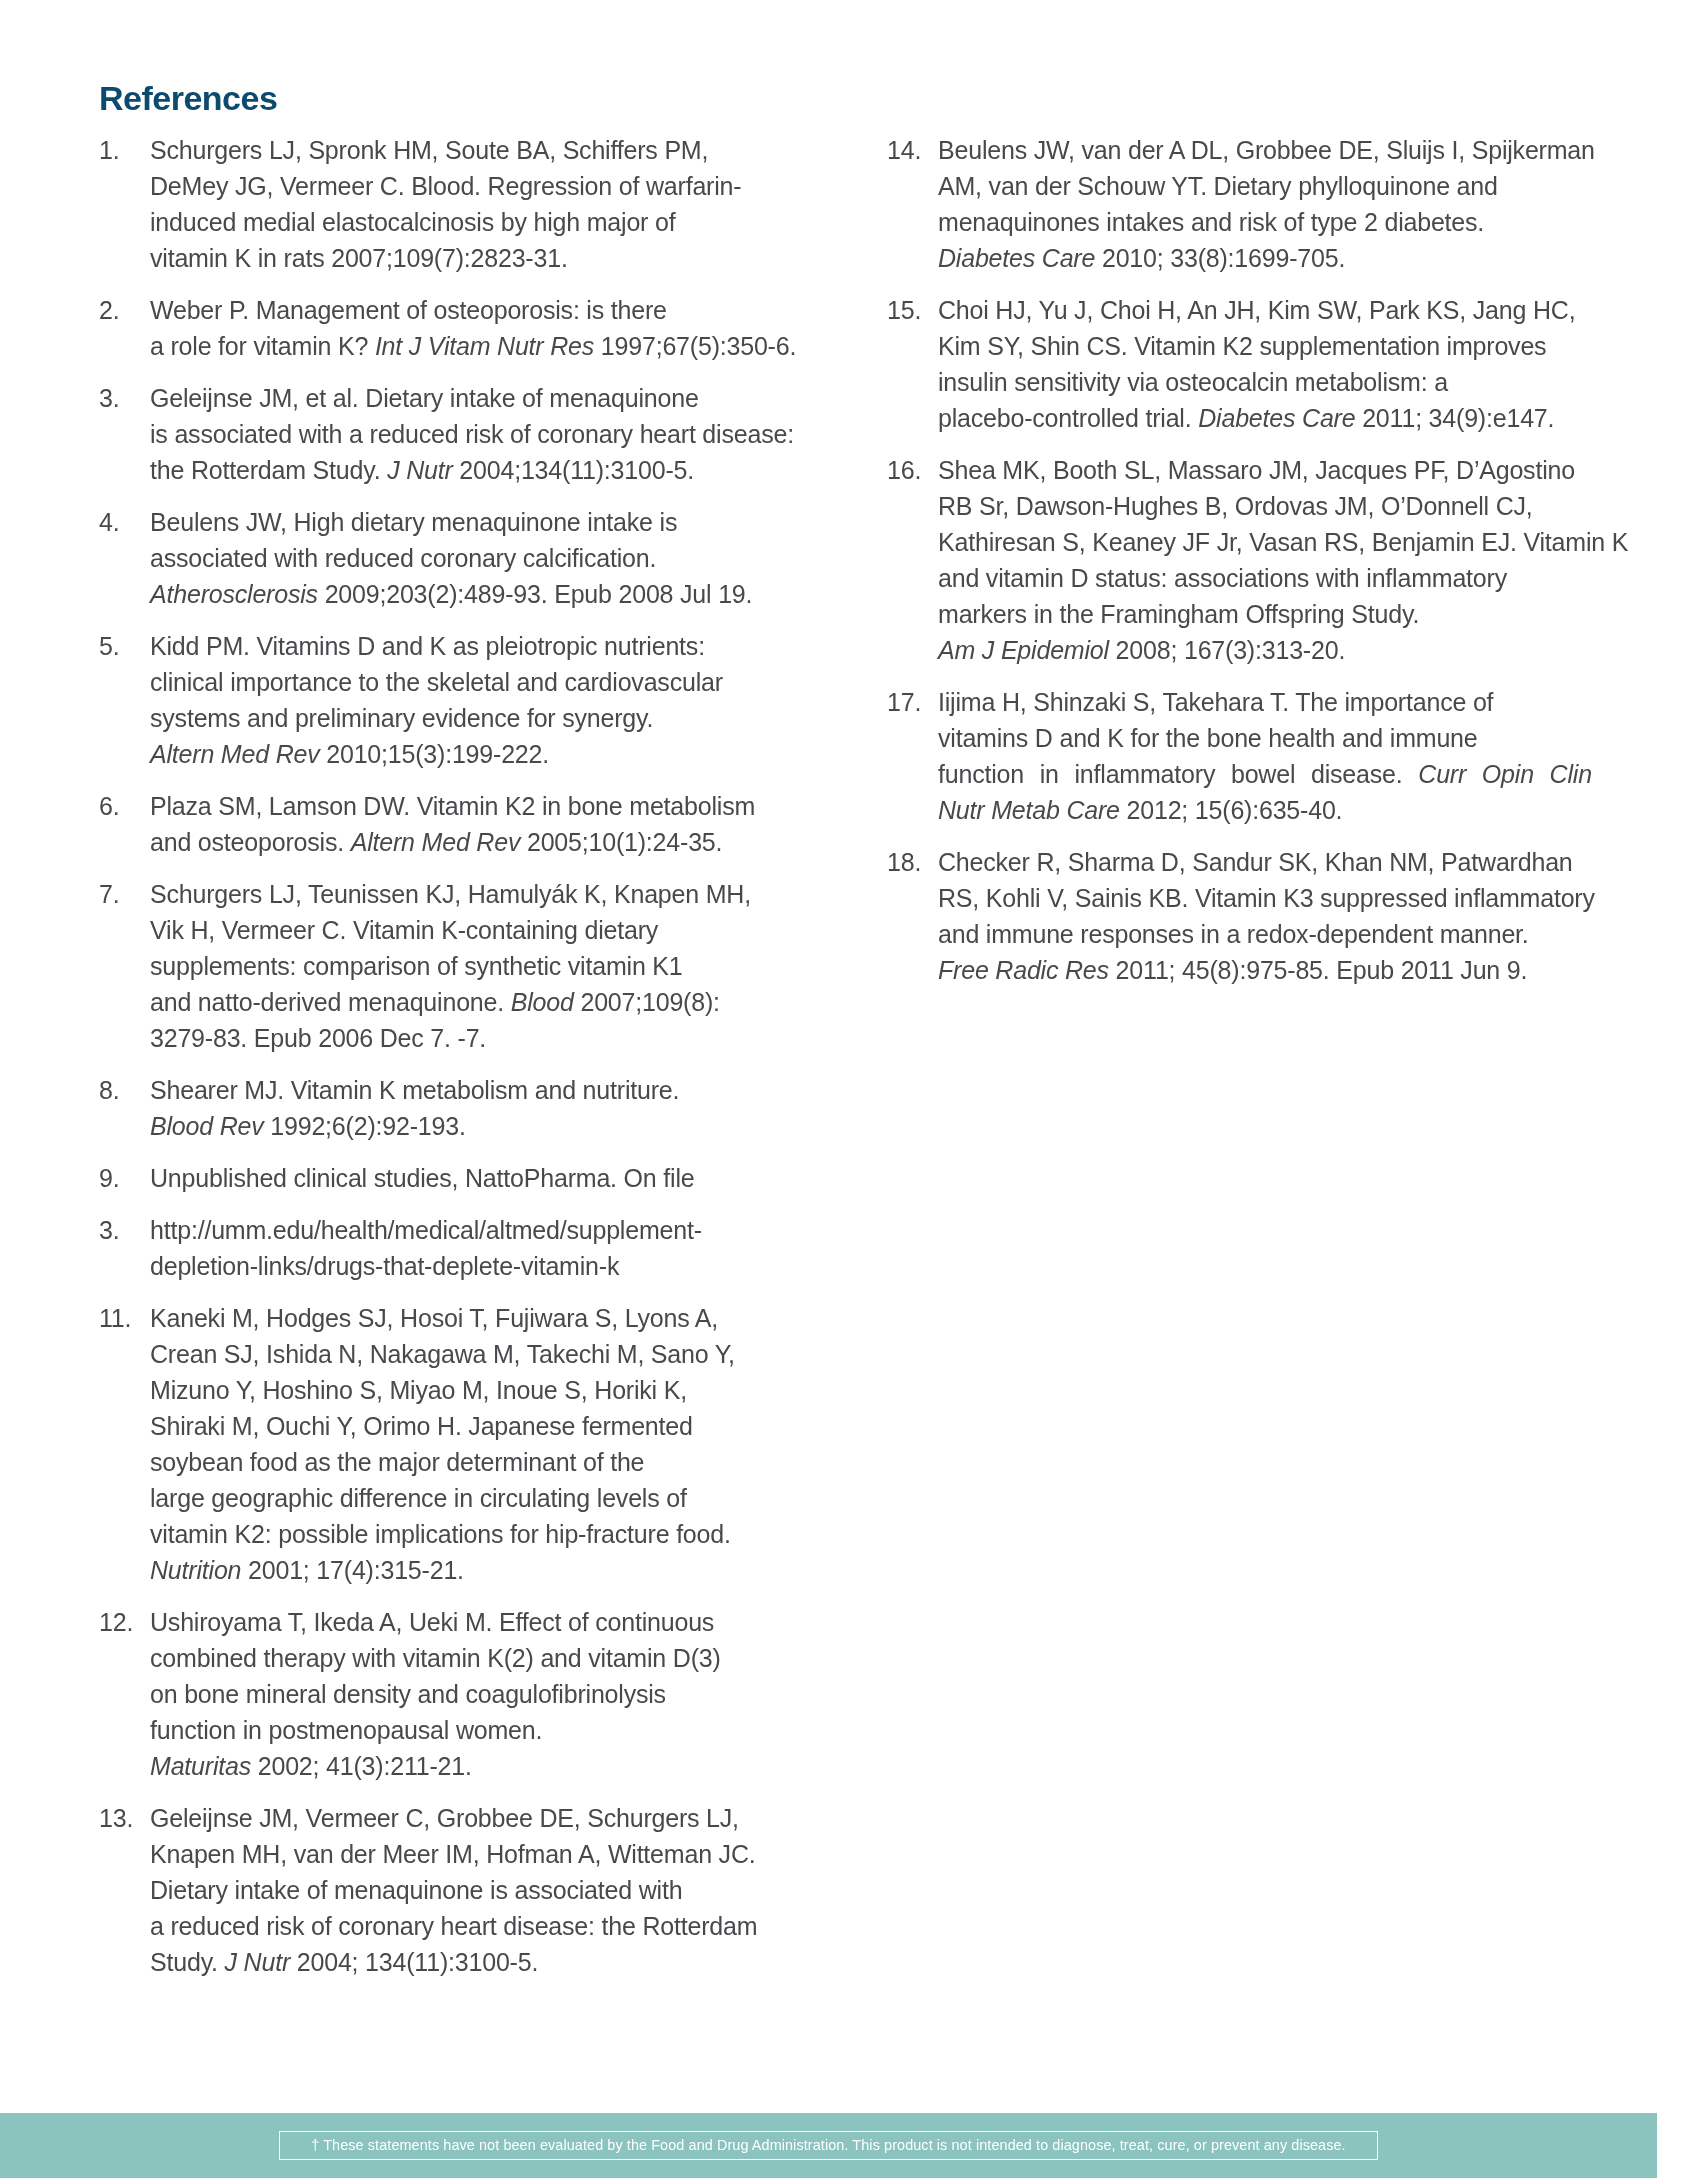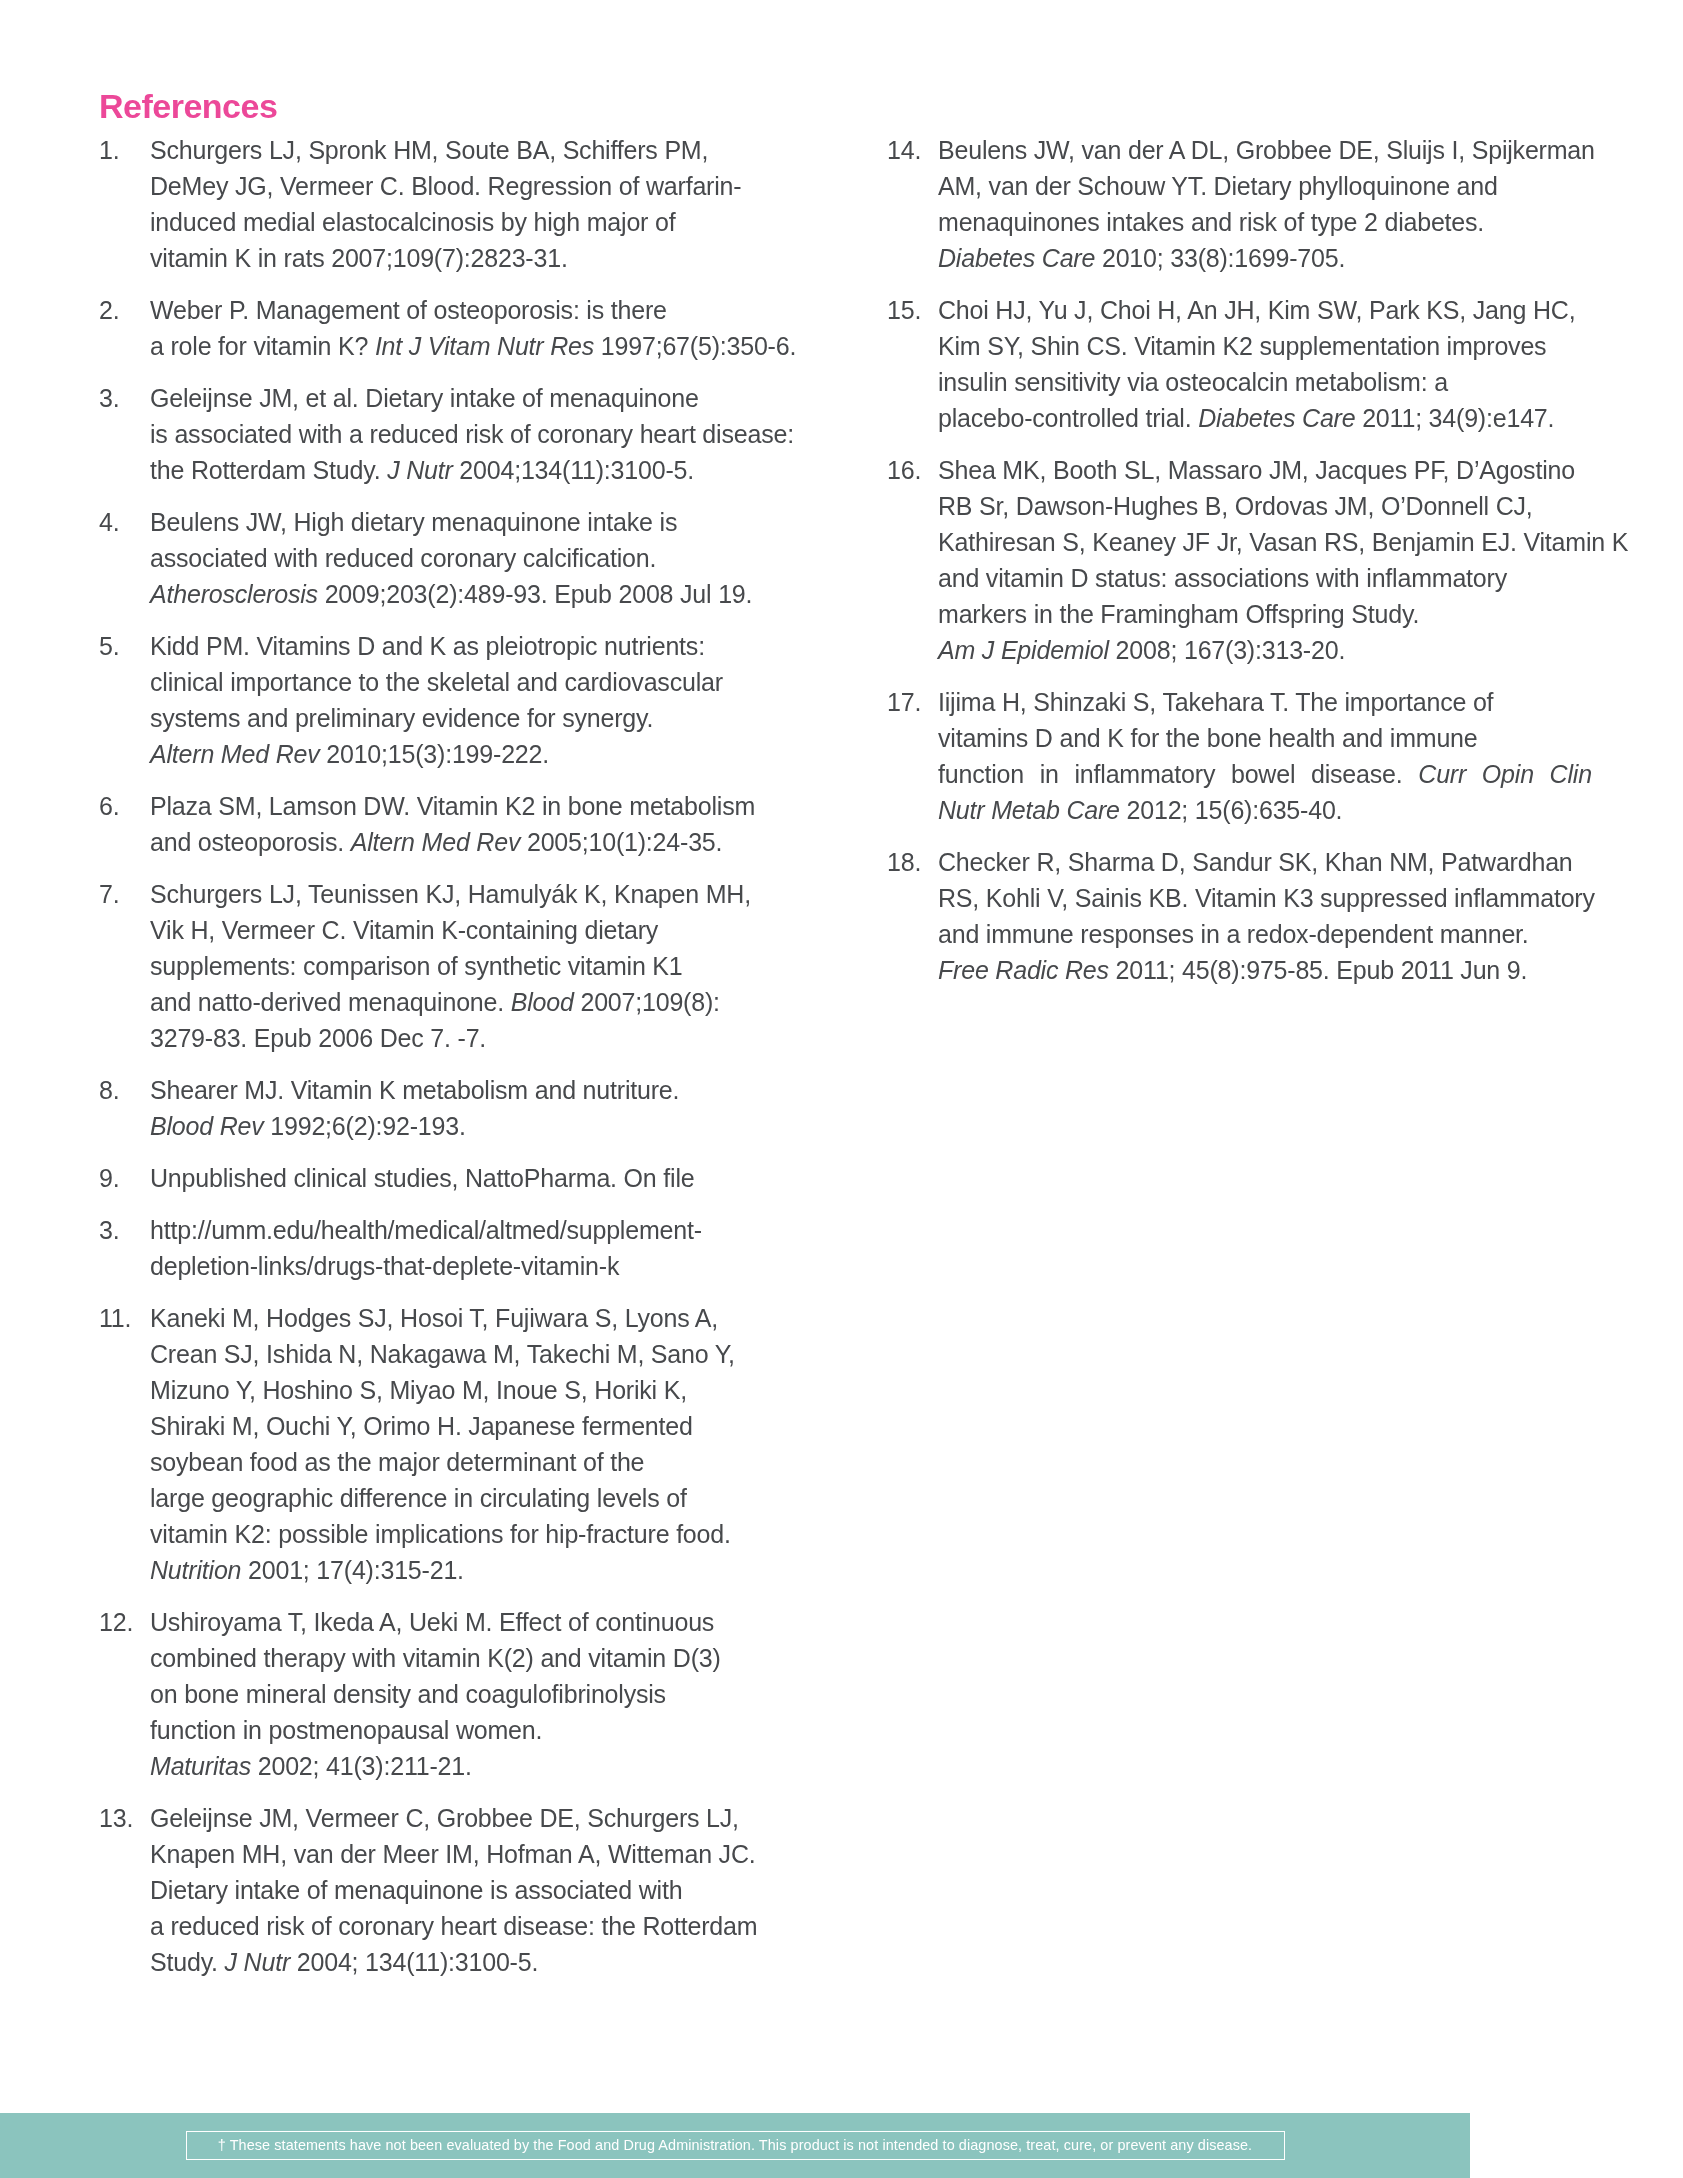--- a/index.html
+++ b/index.html
@@ -8,25 +8,25 @@
     width: 1683px;
     height: 2178px;
     background: #ffffff;
     font-family: "Liberation Sans", sans-serif;
     color: #47494c;
     overflow: hidden;
   }
   .heading {
     position: absolute;
     left: 99px;
-    top: 87px;
+    top: 79px;
     margin: 0;
     font-size: 34px;
     font-weight: 700;
-    color: #ec4899;
+    color: #0c4a6e;
     letter-spacing: -0.5px;
   }
   .col { position: absolute; top: 132px; }
   .col-left  { left: 99px; width: 762px; }
   .col-right { left: 859px; width: 802px; margin-left: 28px; }
   .ref-item { display: flex; margin-bottom: 16px; }
   .ref-num {
     flex: 0 0 51px;
     font-size: 25px;
     line-height: 36px;
@@ -38,21 +38,21 @@
     line-height: 36px;
     white-space: nowrap;
     letter-spacing: -0.2px;
   }
   .ref-line.j { word-spacing: 9px; }
   .ref-line i { font-style: italic; }
   .footer {
     position: absolute;
     left: 0;
     top: 2113px;
-    width: 1470px;
+    width: 1657px;
     height: 65px;
     background: #8bc4be;
     display: flex;
     align-items: center;
     justify-content: center;
   }
   .disclaimer {
     border: 1px solid #ffffff;
     color: #ffffff;
     font-size: 14.4px;

